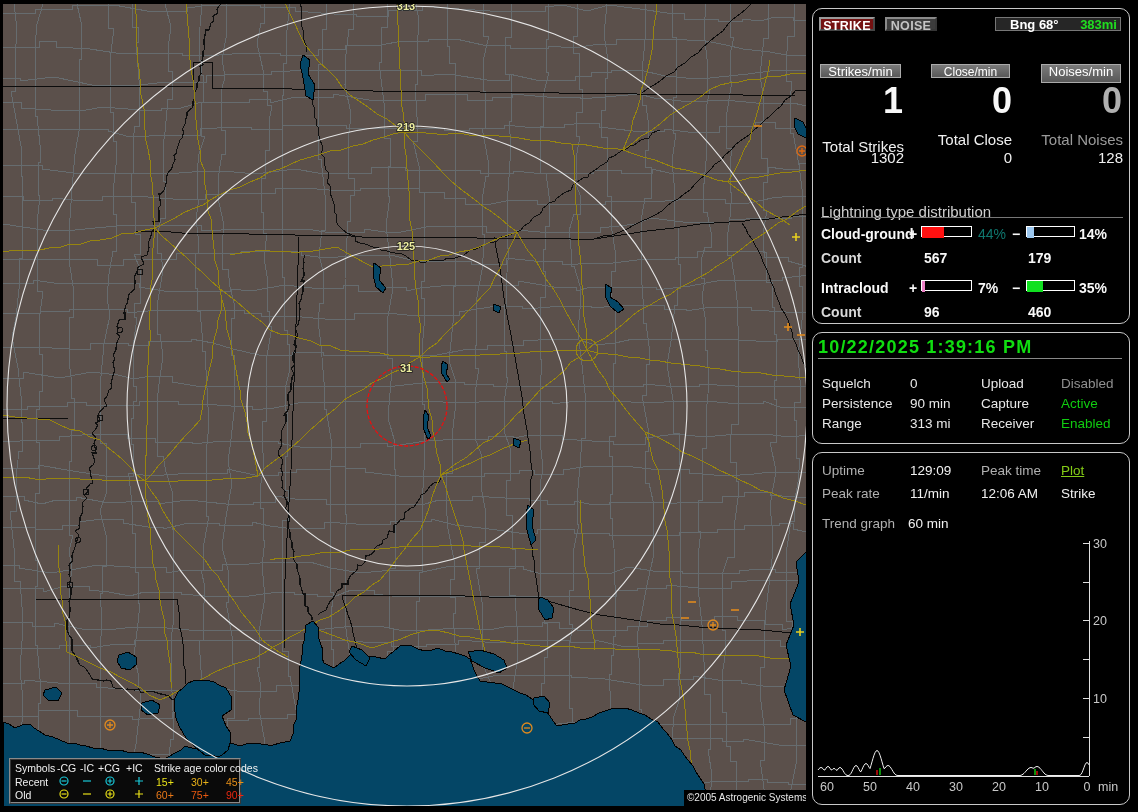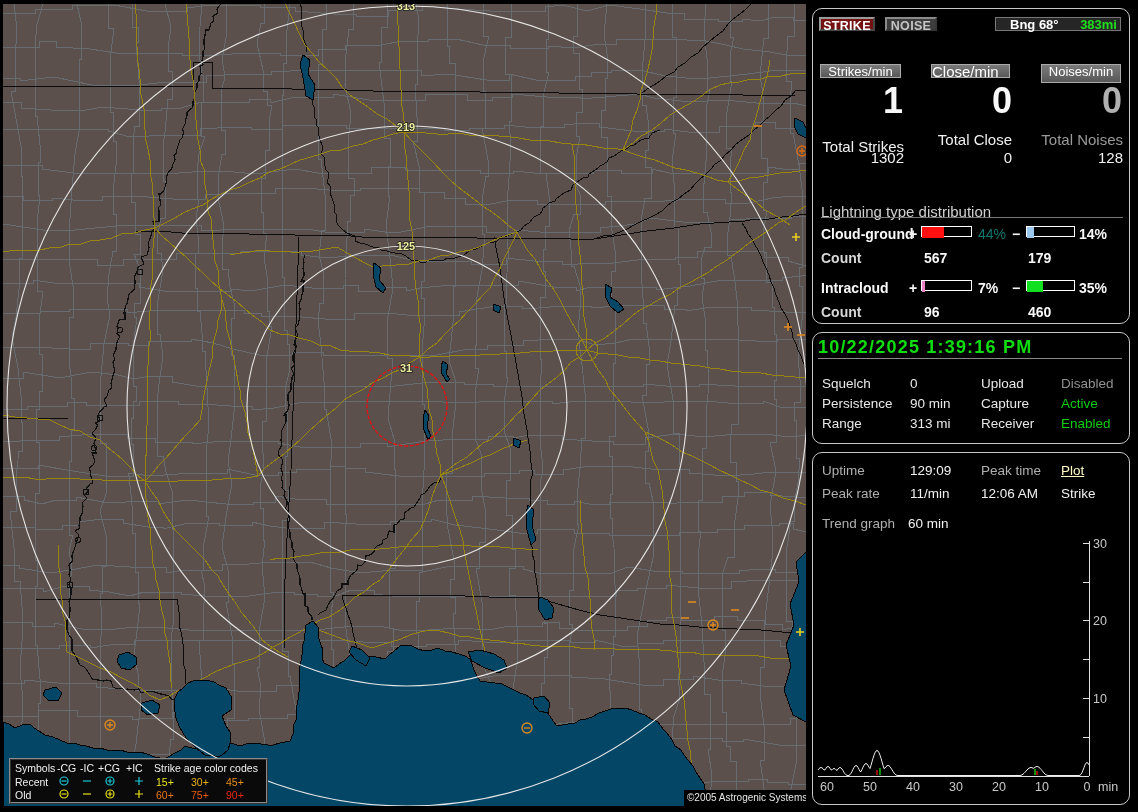--- a/index.html
+++ b/index.html
@@ -184,21 +184,21 @@
     <path d="M754,126 L762,126" stroke="#e08a1e" stroke-width="1.6" fill="none"></path>
     <circle cx="802" cy="151" r="5" fill="none" stroke="#e06a10" stroke-width="1.3"></circle>
     <path d="M799,151 L805,151 M802,148 L802,154" stroke="#e06a10" stroke-width="1.3" fill="none"></path>
     <path d="M792,237 L800,237 M796,233 L796,241" stroke="#e8d020" stroke-width="1.6" fill="none"></path>
     <path d="M784,327 L792,327 M788,323 L788,331" stroke="#e08a1e" stroke-width="1.6" fill="none"></path>
     <path d="M797,335 L805,335" stroke="#e08a1e" stroke-width="1.6" fill="none"></path>
     <rect x="684" y="790" width="122" height="16" fill="#000"></rect>
     <text x="687" y="801" font-family="Liberation Sans,sans-serif" font-size="10" fill="#e8e8e8">©2005 Astrogenic Systems</text>
   </svg>
 
-<div style="position:absolute;left:9px;top:758px;width:259px;height:46px;background:#0a0a0a;border:2px ridge #8a8a8a;font-size:10.5px;color:#f0f0f0">
+<div style="position:absolute;left:9px;top:758px;width:232px;height:46px;background:#0a0a0a;border:2px ridge #8a8a8a;font-size:10.5px;color:#f0f0f0">
 <div style="position:absolute;left:4px;top:2px">Symbols</div>
 <div style="position:absolute;left:46px;top:2px">-CG</div>
 <div style="position:absolute;left:69px;top:2px">-IC</div>
 <div style="position:absolute;left:87px;top:2px">+CG</div>
 <div style="position:absolute;left:115px;top:2px">+IC</div>
 <div style="position:absolute;left:143px;top:2px">Strike age color codes</div>
 <div style="position:absolute;left:4px;top:16px">Recent</div>
 <div style="position:absolute;left:4px;top:29px">Old</div>
 <svg style="position:absolute;left:0;top:0" width="239" height="42">
 <g stroke="#18c8d8" fill="none" stroke-width="1.2">
@@ -225,21 +225,21 @@
 <div style="position:absolute;left:180px;top:29px;color:#e85810">75+</div>
 <div style="position:absolute;left:215px;top:29px;color:#e82810">90+</div>
 </div>
 <div style="position:absolute;left:812px;top:8px;width:318px;height:316px;border:1px solid #c8c8c8;border-radius:10px"></div>
 <div style="position:absolute;left:812px;top:332px;width:318px;height:112px;border:1px solid #c8c8c8;border-radius:10px"></div>
 <div style="position:absolute;left:812px;top:452px;width:318px;height:353px;border:1px solid #c8c8c8;border-radius:10px"></div>
 <div style="position:absolute;left:819px;top:17px;width:56px;height:14px;background:#741111;border:2px outset #9a9a9a;color:#fff;font-weight:bold;font-size:12.5px;text-align:center;line-height:14px;letter-spacing:0.3px">STRIKE</div>
 <div style="position:absolute;left:885px;top:17px;width:52px;height:14px;background:#3c3c3c;border:2px outset #8a8a8a;color:#c4c4c4;font-weight:bold;font-size:12.5px;text-align:center;line-height:14px;letter-spacing:0.3px">NOISE</div>
 <div style="position:absolute;left:995px;top:17px;width:126px;height:14px;background:#262626;border:1px solid #777;color:#fff;font-weight:bold;font-size:13px;line-height:14px"><span style="padding-left:14px">Bng 68°</span><span style="float:right;color:#20dd20;padding-right:3px">383mi</span></div>
 <div style="position:absolute;left:820px;top:64px;width:81px;height:14px;background:linear-gradient(#7a7a7a,#585858);border:1px solid #aaa;color:#fff;font-size:13px;text-align:center;line-height:14px">Strikes/min</div>
-<div style="position:absolute;left:931px;top:64px;width:79px;height:14px;background:linear-gradient(#7a7a7a,#585858);border:1px solid #aaa;color:#fff;font-size:15px;line-height:14px">Close/min</div>
+<div style="position:absolute;left:931px;top:64px;width:79px;height:14px;background:linear-gradient(#7a7a7a,#585858);border:1px solid #aaa;color:#fff;font-size:12px;text-align:center;line-height:14px">Close/min</div>
 <div style="position:absolute;left:1041px;top:64px;width:80px;height:19px;background:linear-gradient(#7a7a7a,#585858);border:1px solid #aaa;color:#fff;font-size:13px;text-align:center;line-height:14px">Noises/min</div>
 <div style="position:absolute;right:235px;top:80px;font-size:36px;color:#f8f8f8;font-weight:bold">1</div>
 <div style="position:absolute;right:126px;top:80px;font-size:36px;color:#f8f8f8;font-weight:bold">0</div>
 <div style="position:absolute;right:16px;top:80px;font-size:36px;color:#b0b0b0;font-weight:bold">0</div>
 <div style="position:absolute;right:234px;top:138px;font-size:15px;color:#f0f0f0;">Total Strikes</div>
 <div style="position:absolute;right:234px;top:149px;font-size:15px;color:#f0f0f0;">1302</div>
 <div style="position:absolute;right:126px;top:131px;font-size:15px;color:#f0f0f0;">Total Close</div>
 <div style="position:absolute;right:126px;top:149px;font-size:15px;color:#f0f0f0;">0</div>
 <div style="position:absolute;right:15px;top:131px;font-size:15px;color:#9a9a9a;">Total Noises</div>
 <div style="position:absolute;right:15px;top:149px;font-size:15px;color:#f0f0f0;margin-left:8px;">128</div>
@@ -283,21 +283,21 @@
 <div style="position:absolute;left:910px;top:396px;font-size:13.5px;color:#e8e8e8;">90 min</div>
 <div style="position:absolute;left:981px;top:396px;font-size:13.5px;color:#e8e8e8;">Capture</div>
 <div style="position:absolute;left:1061px;top:396px;font-size:13.5px;color:#10cc10;">Active</div>
 <div style="position:absolute;left:822px;top:416px;font-size:13.5px;color:#e8e8e8;">Range</div>
 <div style="position:absolute;left:910px;top:416px;font-size:13.5px;color:#e8e8e8;">313 mi</div>
 <div style="position:absolute;left:981px;top:416px;font-size:13.5px;color:#e8e8e8;">Receiver</div>
 <div style="position:absolute;left:1061px;top:416px;font-size:13.5px;color:#10cc10;">Enabled</div>
 <div style="position:absolute;left:822px;top:463px;font-size:13.5px;color:#b0b0b0;">Uptime</div>
 <div style="position:absolute;left:910px;top:463px;font-size:13.5px;color:#f0f0f0;">129:09</div>
 <div style="position:absolute;left:981px;top:463px;font-size:13.5px;color:#b0b0b0;">Peak time</div>
-<div style="position:absolute;left:1061px;top:463px;font-size:13.5px;color:#fef9c3;text-decoration:underline;">Plot</div>
+<div style="position:absolute;left:1061px;top:463px;font-size:13.5px;color:#84cc16;text-decoration:underline;">Plot</div>
 <div style="position:absolute;left:822px;top:486px;font-size:13.5px;color:#b0b0b0;">Peak rate</div>
 <div style="position:absolute;left:910px;top:486px;font-size:13.5px;color:#f0f0f0;">11/min</div>
 <div style="position:absolute;left:981px;top:486px;font-size:13.5px;color:#f0f0f0;">12:06 AM</div>
 <div style="position:absolute;left:1061px;top:486px;font-size:13.5px;color:#f0f0f0;">Strike</div>
 <div style="position:absolute;left:822px;top:516px;font-size:13.5px;color:#b0b0b0;">Trend graph</div>
 <div style="position:absolute;left:908px;top:516px;font-size:13.5px;color:#f0f0f0;">60 min</div>
 <svg style="position:absolute;left:0;top:0" width="1138" height="812" viewBox="0 0 1138 812">
     <path d="M1089,541 L1089,776 M818,776 L1089,776" stroke="#e0e0e0" stroke-width="1" fill="none" shape-rendering="crispEdges"></path>
     <path d="M1083,543 L1089,543" stroke="#e0e0e0" stroke-width="1" shape-rendering="crispEdges"></path>
     <path d="M1083,582 L1089,582" stroke="#e0e0e0" stroke-width="1" shape-rendering="crispEdges"></path>

